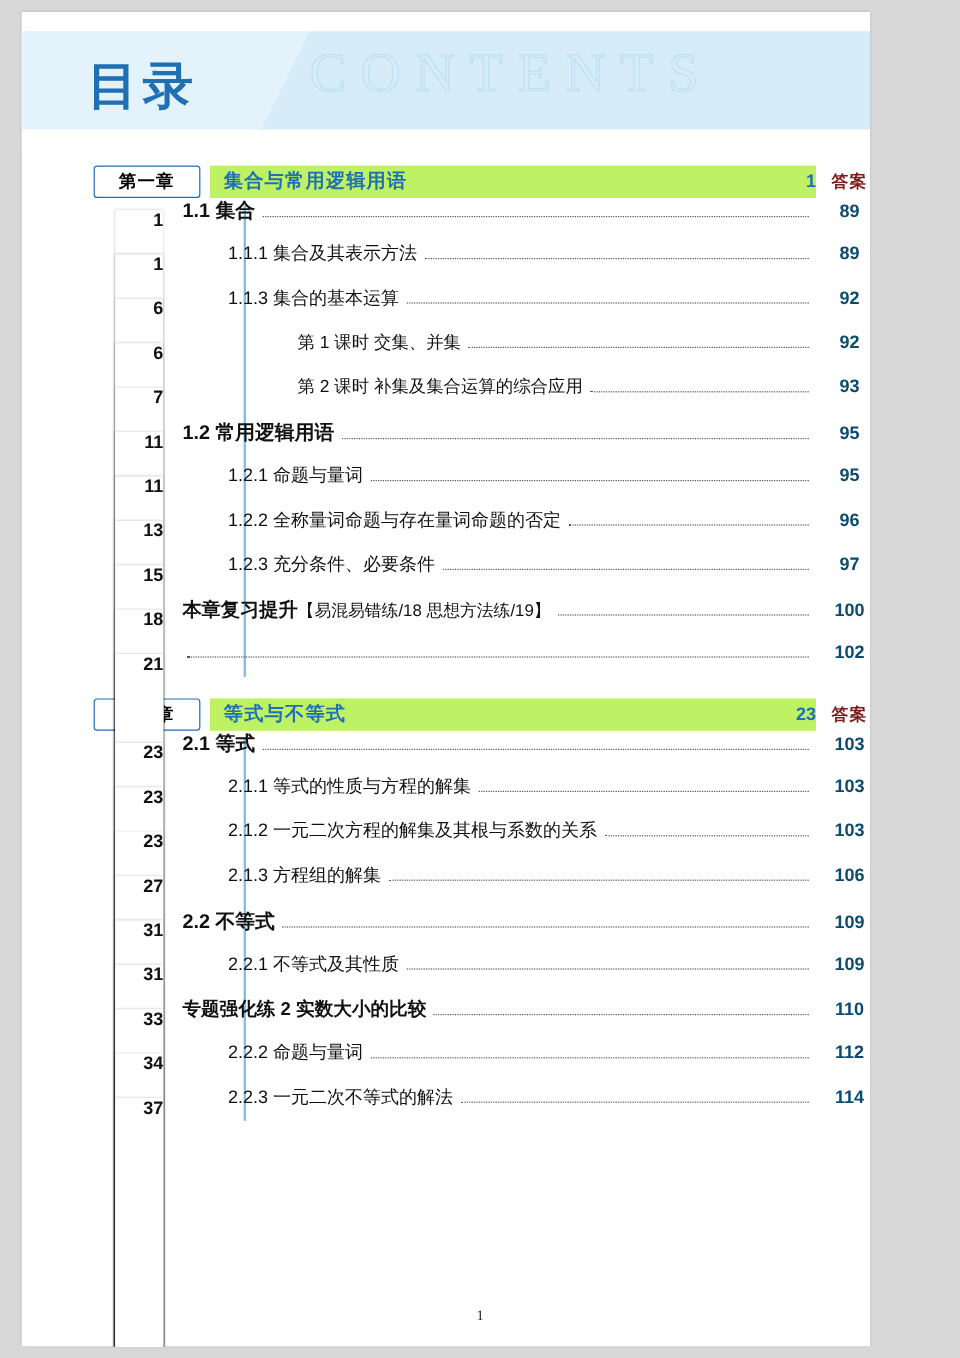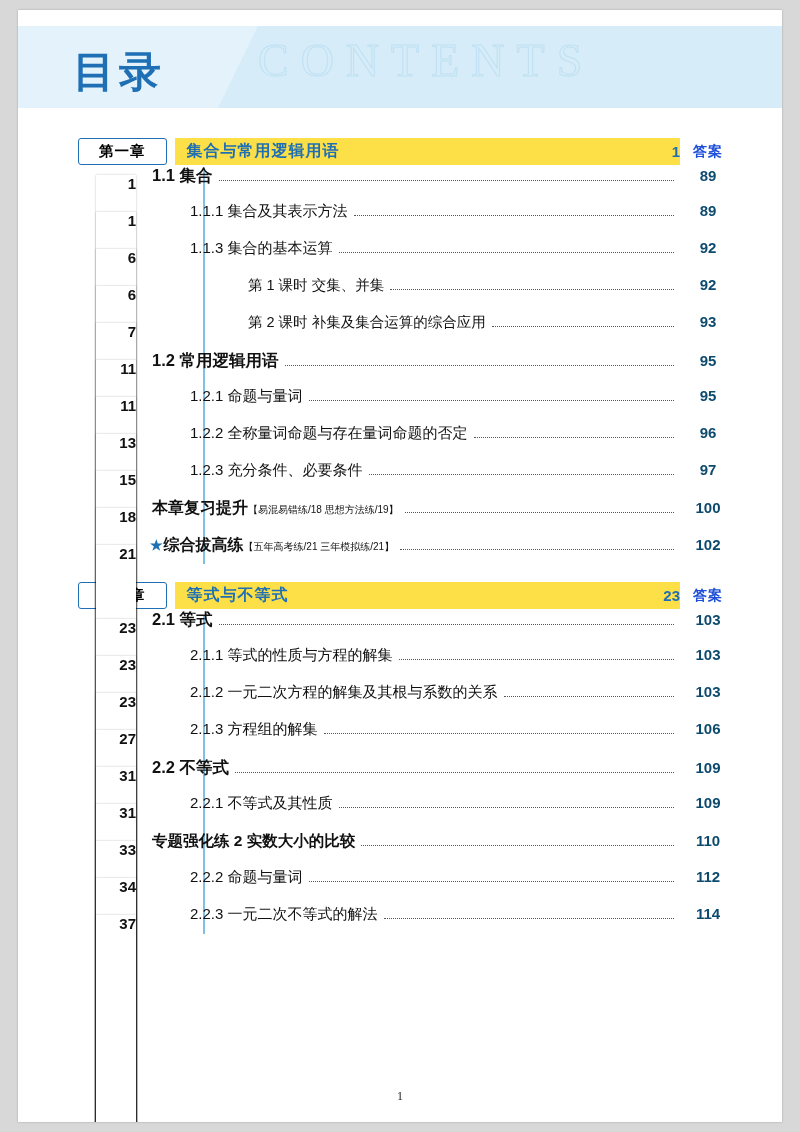--- a/index.html
+++ b/index.html
@@ -9,21 +9,21 @@
   body {
     width: 800px;
     height: 1132px;
     background: #d8d8d8;
     font-family: "Liberation Sans", sans-serif;
   }
   .page {
     position: absolute;
     left: 18px;
     top: 10px;
-    width: 764px;
+    width: 707px;
     height: 1112px;
     background: #ffffff;
     box-shadow: 0 0 2px rgba(0,0,0,0.25);
     overflow: hidden;
   }
   
   .header {
     position: relative;
     height: 118px;
     background: #ffffff;
@@ -90,21 +90,21 @@
     padding: 3px 20px;
     letter-spacing: 1px;
     background: #ffffff;
     white-space: nowrap;
   }
   .chapter-bar {
     flex: 1;
     display: flex;
     align-items: center;
     height: 27px;
-    background: #fde047;
+    background: #bef264;
     margin-left: 8px;
     padding-left: 12px;
     box-sizing: border-box;
   }
   .chapter-name {
     font-size: 16px;
     font-weight: bold;
     color: #1f6fb5;
     letter-spacing: 1px;
     flex: 1;
@@ -112,21 +112,21 @@
   .chapter-page {
     font-size: 15px;
     font-weight: bold;
     color: #1f6fb5;
     width: 46px;
     text-align: right;
   }
   .chapter-ans-head {
     font-size: 14px;
     font-weight: bold;
-    color: #1d4ed8;
+    color: #7f1d1d;
     width: 56px;
     text-align: center;
     letter-spacing: 1px;
   }
   .rows {
     margin: 0 46px 0 60px;
     position: relative;
   }
   .rows:before {
     content: "";
@@ -175,21 +175,21 @@
   .lvl3 { padding-left: 170px; }
   .lvl3 .label { font-size: 14.5px; }
   .special { padding-left: 74px; }
   .special .label { font-size: 15.5px; font-weight: bold; }
   .review { padding-left: 74px; }
   .review .label { font-size: 16px; font-weight: bold; }
   .boost { padding-left: 72px; }
   .boost .label { font-size: 16px; font-weight: bold; }
   .star { color: #1f6fb5; font-size: 14px; margin-right: 1px; }
   .sub-note {
-    font-size: 10px;
+    font-size: 14px;
     font-weight: normal;
     color: #111;
     letter-spacing: 0px;
   }
   .footer {
     position: absolute;
     left: 0;
     bottom: 18px;
     width: 764px;
     text-align: center;
@@ -275,21 +275,20 @@
             <div class="page">15</div>
             <div class="ans">97</div>
           </div>
           <div class="row review">
             <div class="label"><span>本章复习提升</span><span class="sub-note">【易混易错练/18   思想方法练/19】</span></div>
             <div class="dots"></div>
             <div class="page">18</div>
             <div class="ans">100</div>
           </div>
           <div class="row boost">
-            <div class="label"><span class="star">★</span><span>综合拔高练</span><span class="sub-note">【五年高考练/21   三年模拟练/21】</span></div>
             <div class="dots"></div>
             <div class="page">21</div>
             <div class="ans">102</div>
           </div>
         </div>
       </div>
       <div class="chapter">
         <div class="chapter-header">
           <div class="chapter-tag">第二章</div>
           <div class="chapter-bar">

